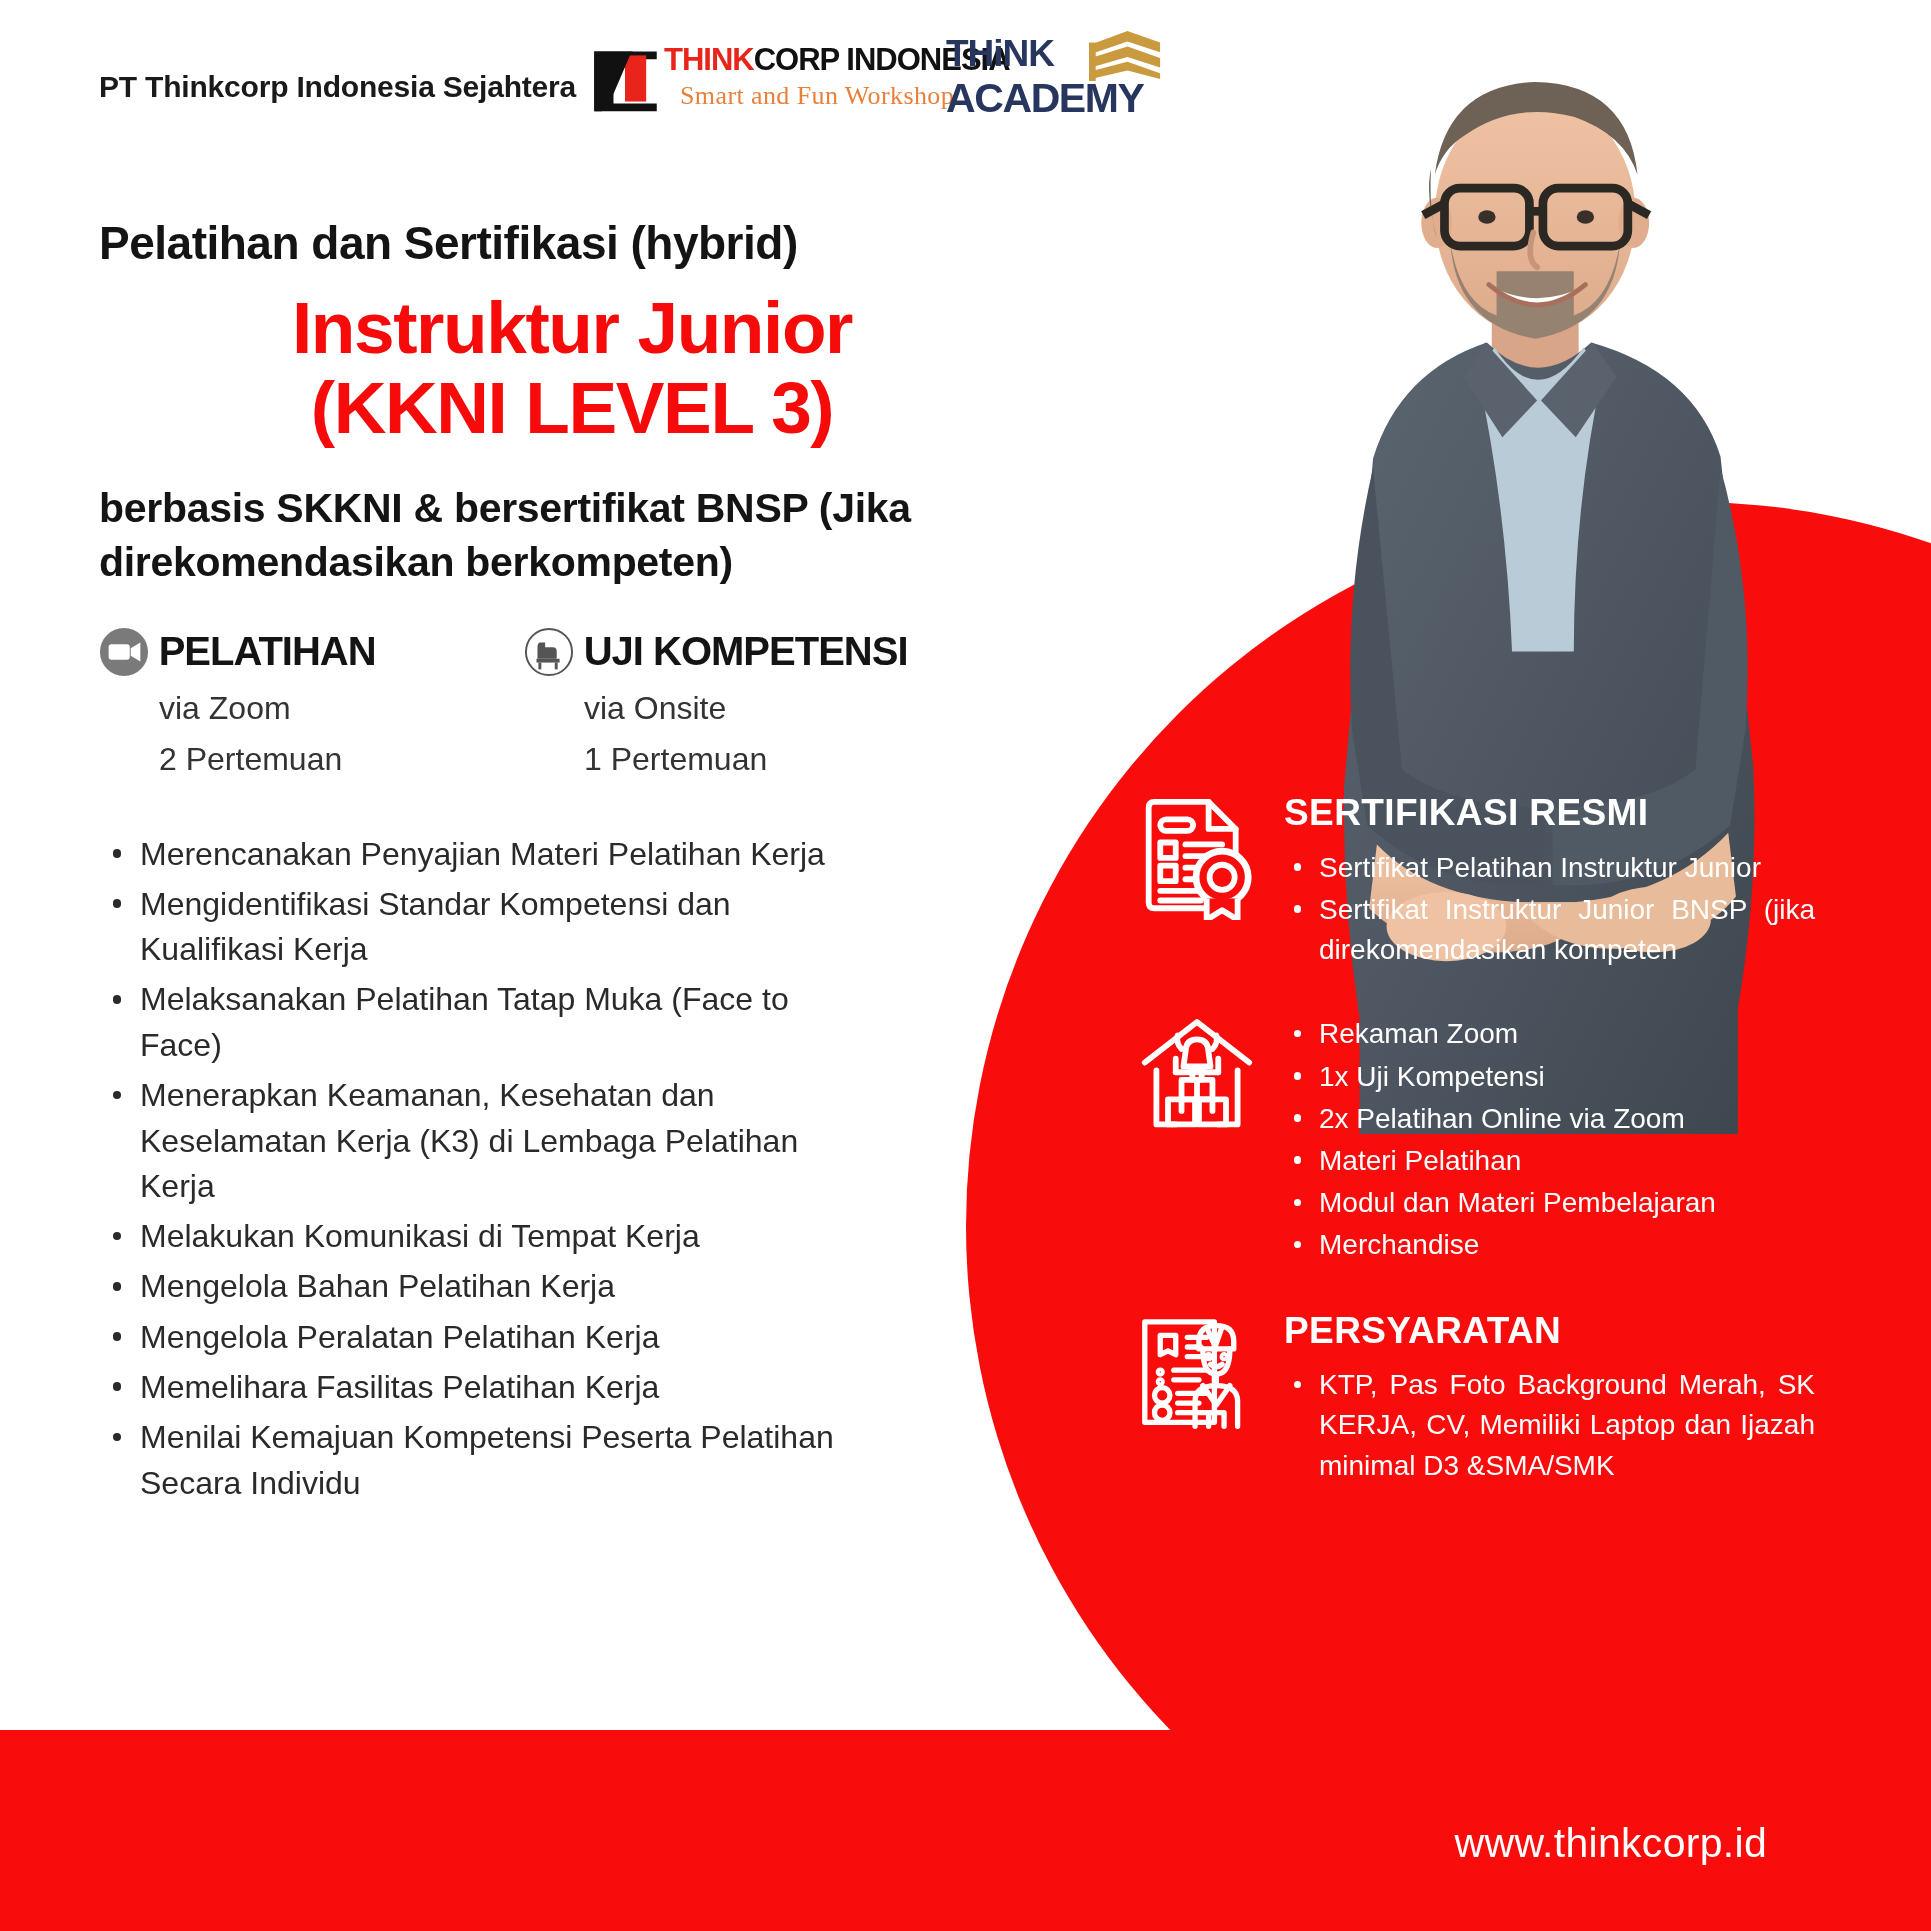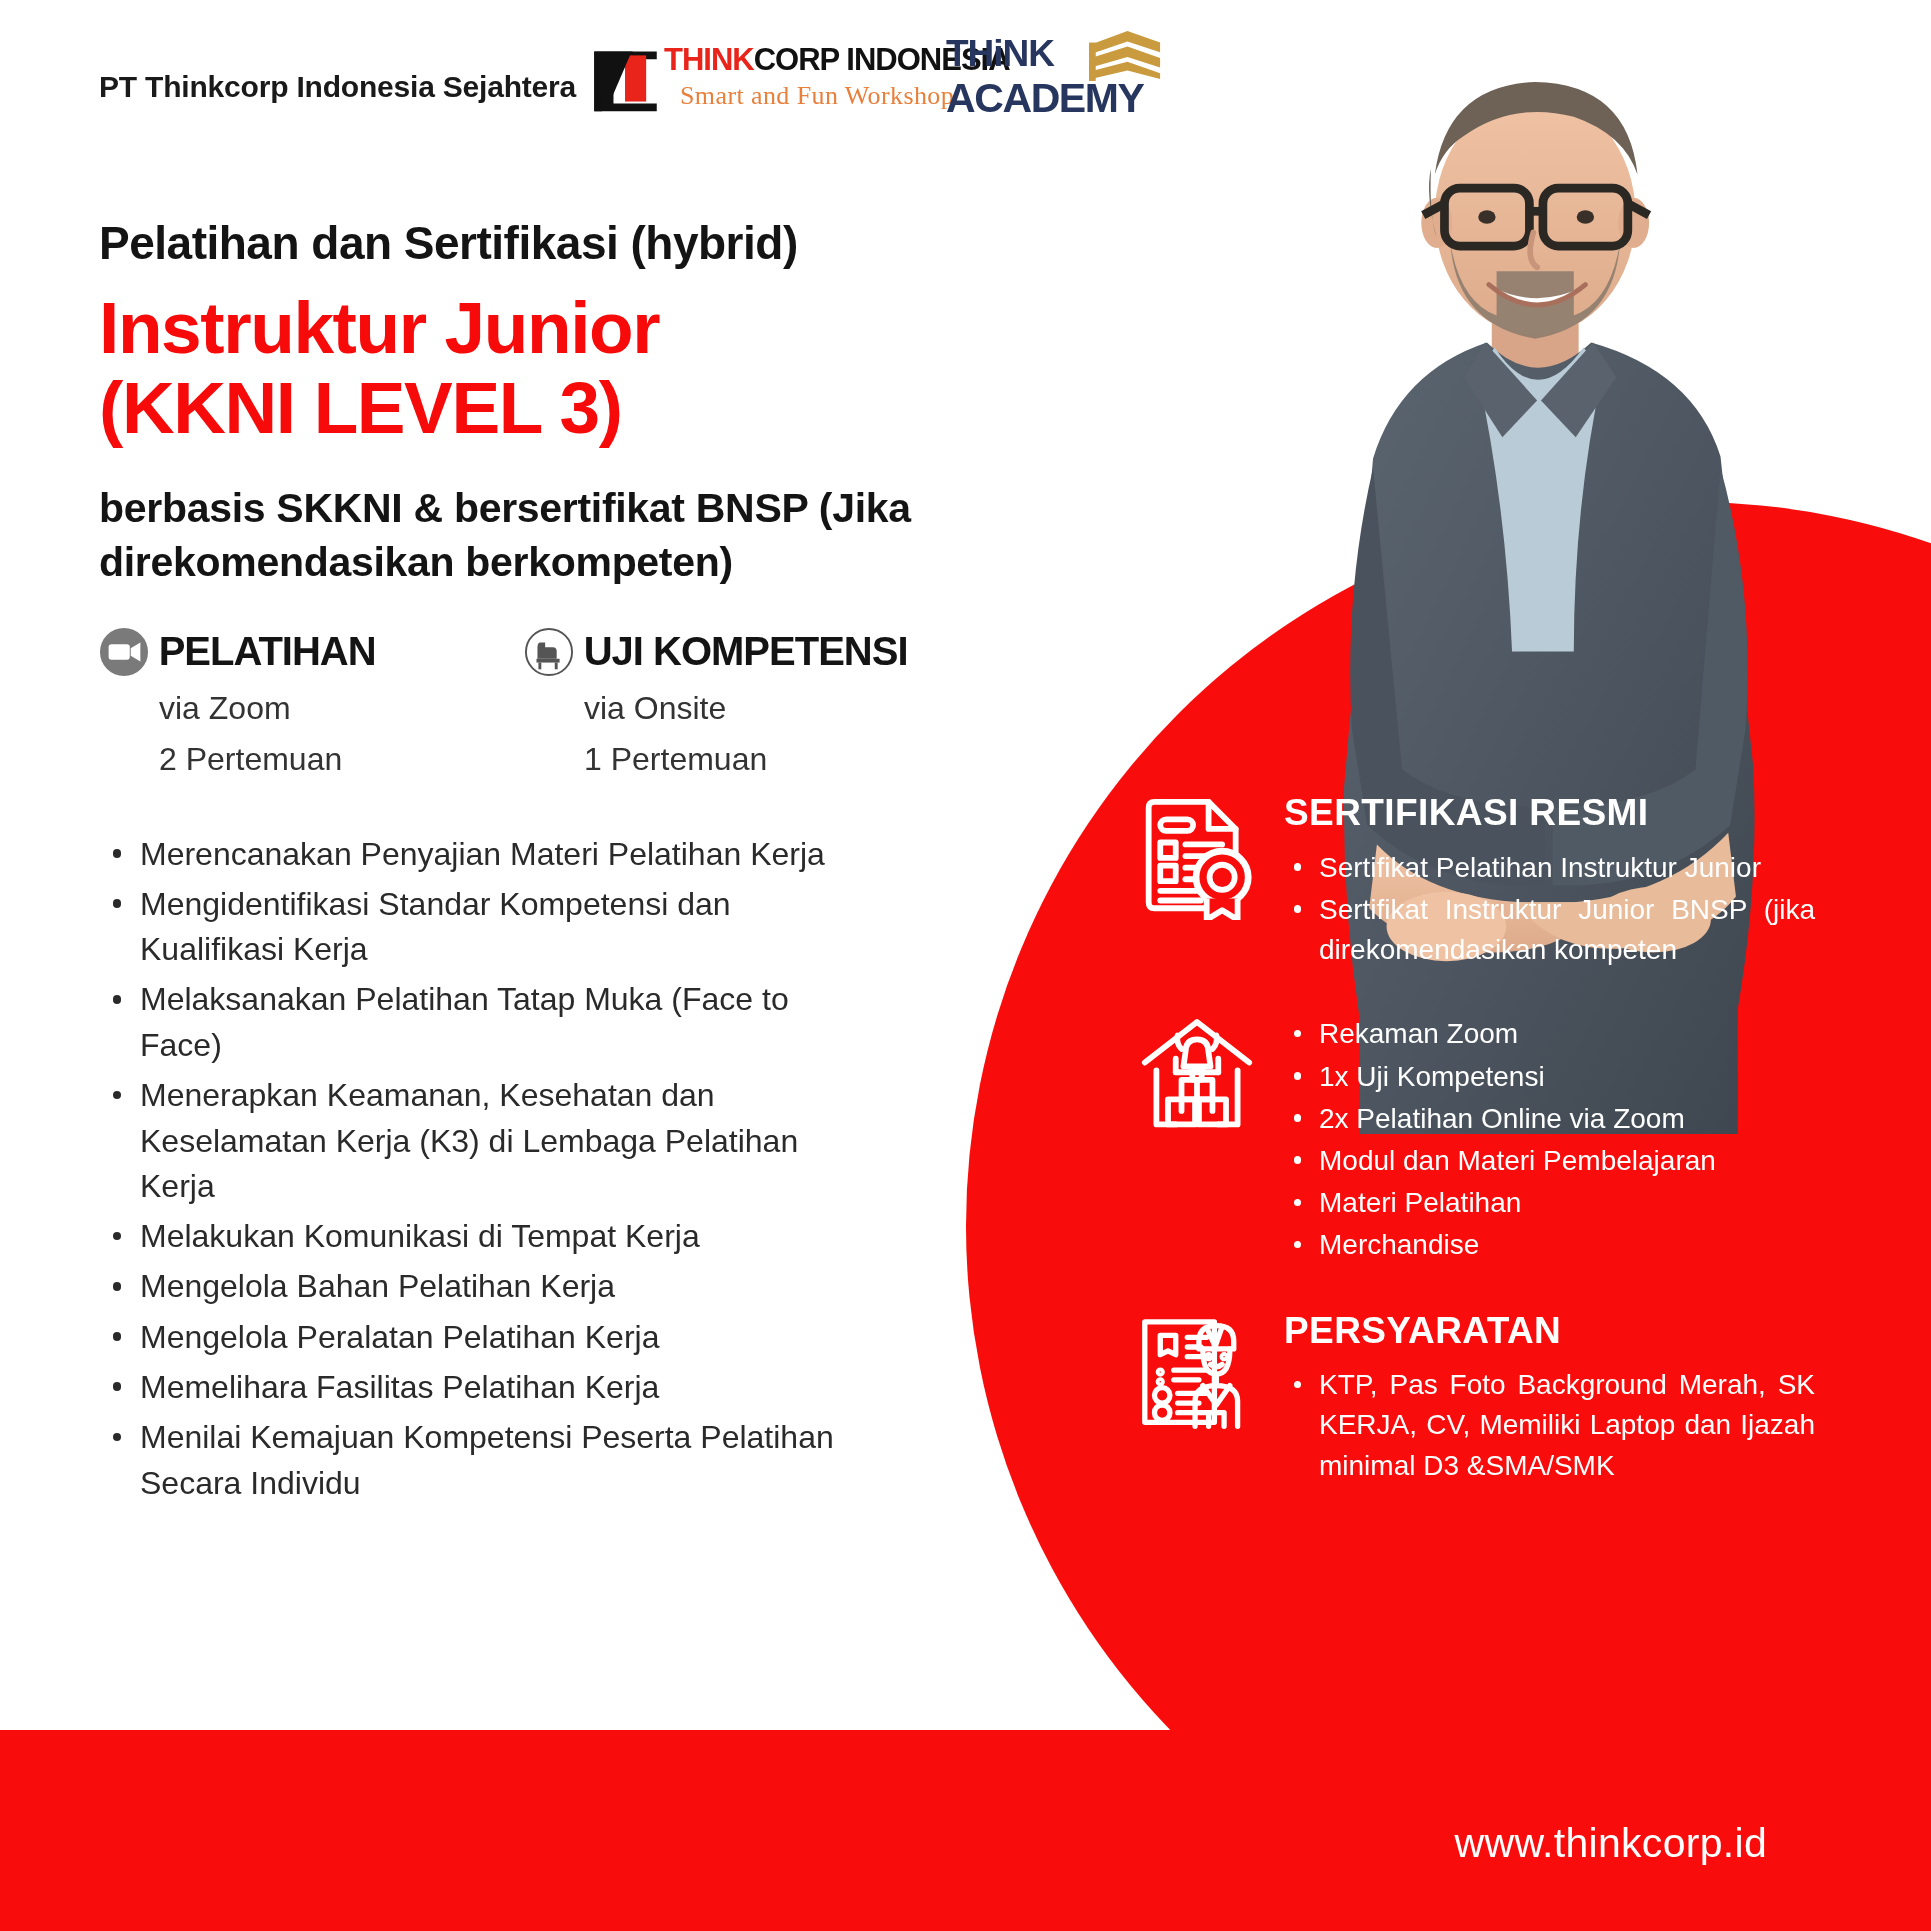--- a/index.html
+++ b/index.html
@@ -61,20 +61,21 @@
   
   .left{ position:absolute; left:99px; top:217px; width:946px; z-index:6; }
   .kicker{
     font-size:46px; font-weight:bold; color:#141414; letter-spacing:-0.5px;
     line-height:1.16;
   }
   .title-red{
     margin-top:17.4px;
     font-size:73px; font-weight:bold; color:#F60A0A; line-height:1.1;
     letter-spacing:-1.4px;
+    text-align:center;
   }
   .subtitle{
     margin-top:33px;
     font-size:41px; font-weight:bold; color:#141414; line-height:1.32;
     letter-spacing:-0.3px; max-width:966px;
   }
 
   
   .modes{ display:flex; margin-top:37px; }
   .mode{ width:425px; }
@@ -328,22 +329,22 @@
           <line x1="60" y1="66" x2="60" y2="86"></line>
           <line x1="44" y1="86" x2="44" y2="98"></line>
           <line x1="76" y1="86" x2="76" y2="98"></line>
         </g>
       </svg>
       <div class="rb-body">
         <ul class="rb-list">
           <li>Rekaman Zoom</li>
           <li>1x Uji Kompetensi</li>
           <li>2x Pelatihan Online via Zoom</li>
+          <li>Materi Pelatihan</li>
           <li>Modul dan Materi Pembelajaran</li>
-          <li>Materi Pelatihan</li>
           <li>Merchandise</li>
         </ul>
       </div>
     </div>
 
     <div class="rblock blk-pers">
       <svg class="rb-icon" viewBox="0 0 120 130">
         <g fill="none" stroke="#fff" stroke-width="5.5" stroke-linejoin="round" stroke-linecap="round">
           <rect x="6" y="10" width="72" height="104"></rect>
           <path d="M22 24 L22 44 L30 40 L38 44 L38 24 Z"></path>

